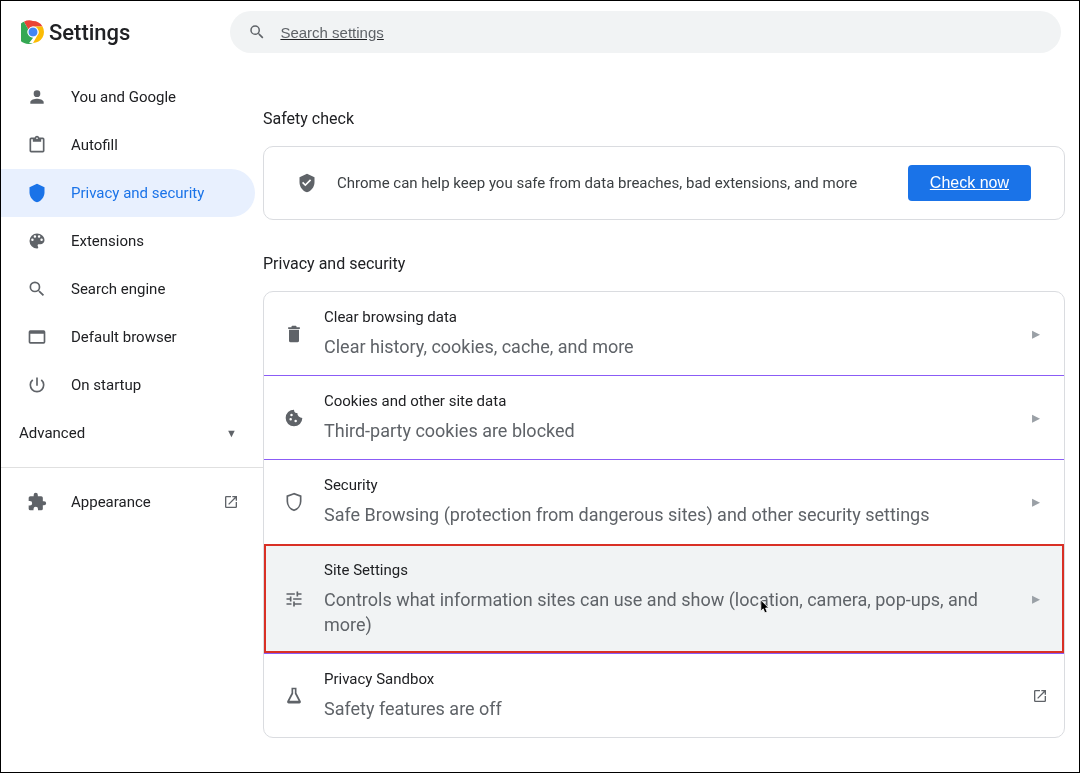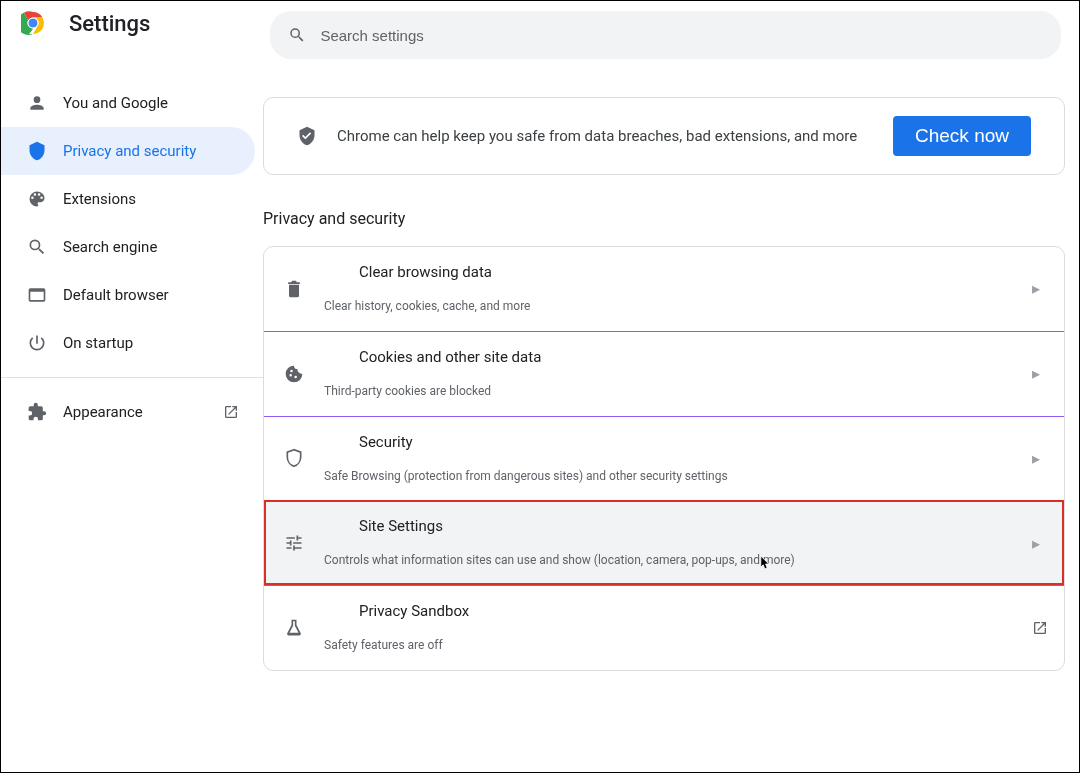--- a/index.html
+++ b/index.html
@@ -7,67 +7,67 @@
       font-family: Roboto, "Segoe UI", Arial, sans-serif;
       background: #fff;
       width: 1080px;
       height: 773px;
       border: 1px solid #000;
       overflow: hidden;
       color: #202124;
     }
     .header {
       display: flex;
-      align-items: flex-start;
+      align-items: center;
       padding: 10px 16px;
-      gap: 20px;
     }
     .logo {
       width: 24px; height: 24px;
       position: relative;
       margin-left: 4px;
     }
     .title {
       font-size: 22px;
       font-weight: 500;
       color: #202124;
       margin-left: 4px;
     }
     .search-bar {
       flex: 1;
       margin-left: 100px;
       margin-right: 2px;
-      height: 48px;
+      height: 42px;
       background: #f1f3f4;
       border-radius: 21px;
       display: flex;
       align-items: center;
       padding: 0 18px;
       gap: 14px;
+      text-decoration: underline;
     }
     .search-bar input {
       border: none;
       background: transparent;
       outline: none;
       font-size: 15px;
       flex: 1;
       color: #202124;
     }
     .search-bar input::placeholder { color: #5f6368; }
     .layout { display: flex; }
     .sidebar {
       width: 262px;
       padding-top: 10px;
     }
     .nav-item {
       display: flex;
       align-items: center;
       height: 48px;
       padding-left: 26px;
-      gap: 16px;
+      gap: 24px;
       font-size: 15px;
       color: #202124;
       border-radius: 0 24px 24px 0;
       margin-right: 8px;
       cursor: pointer;
     }
     .nav-item .ic { width: 20px; height: 20px; color: #5f6368; display:flex; align-items:center; justify-content:center; }
     .nav-item.active {
       background: #e8f0fe;
       color: #1a73e8;
@@ -105,43 +105,44 @@
       margin-bottom: 34px;
     }
     .safety-card .ic-shield { width: 20px; height: 20px; color: #5f6368; flex-shrink:0; }
     .safety-desc { flex: 1; font-size: 15px; color: #3c4043; line-height: 1.5; }
     .btn {
       background: #1a73e8;
       color: #fff;
       border: none;
       border-radius: 4px;
       padding: 9px 22px;
-      font-size: 19px;
+      font-size: 16px;
       font-weight: 500;
       cursor: pointer;
+      text-decoration: underline;
     }
     .card-list {
       border: 1px solid #dadce0;
       border-radius: 10px;
       overflow: hidden;
     }
     .row {
       display: flex;
       align-items: center;
       padding: 16px 20px;
       gap: 20px;
       border-top: 1px solid #8b5cf6;
       cursor: pointer;
       position: relative;
     }
     .row:first-child { border-top: none; }
     .row .ic { width: 20px; height: 20px; color: #5f6368; flex-shrink:0; display:flex;align-items:center;justify-content:center; }
     .row-text { flex: 1; }
-    .row-title { font-size: 15px; color: #202124; margin-left: 35px; }
-    .row-desc { font-size: 12px; color: #5f6368; margin-top: 17px; line-height: 1.4; }
+    .row-title { font-size: 15px; color: #202124; }
+    .row-desc { font-size: 18px; color: #5f6368; margin-top: 8px; line-height: 1.4; }
     .row-arrow { width: 12px; color: #9aa0a6; flex-shrink:0; }
     .row.highlighted {
       background: #f1f3f4;
       outline: 2px solid #d93025;
       outline-offset: -2px;
       z-index: 2;
     }
     .cursor-pointer {
       position: absolute;
       left: 492px;
@@ -180,20 +181,28 @@
 <div class="layout">
   <div class="sidebar">
     <div class="nav-item">
       <span class="ic">
           <svg width="20" height="20" viewBox="0 0 24 24" fill="currentColor">
             <path d="M12 12a4 4 0 1 0-4-4 4 4 0 0 0 4 4zm0 2c-2.67 0-8 1.34-8 4v2h16v-2c0-2.66-5.33-4-8-4z"></path>
           </svg>
         </span>
       <span>You and Google</span>
     </div>
+    <div class="nav-item">
+      <span class="ic">
+          <svg width="20" height="20" viewBox="0 0 24 24" fill="currentColor">
+            <path d="M19 3h-4.18A3 3 0 0 0 12 1a3 3 0 0 0-2.82 2H5a2 2 0 0 0-2 2v14a2 2 0 0 0 2 2h14a2 2 0 0 0 2-2V5a2 2 0 0 0-2-2zm-7 0a1 1 0 1 1-1 1 1 1 0 0 1 1-1zm7 16H5V5h2v3h10V5h2z"></path>
+          </svg>
+        </span>
+      <span>Autofill</span>
+    </div>
     <div class="nav-item active">
       <span class="ic">
           <svg width="20" height="20" viewBox="0 0 24 24" fill="currentColor">
             <path d="M12 1 3 5v6c0 5.55 3.84 10.74 9 12 5.16-1.26 9-6.45 9-12V5z"></path>
           </svg>
         </span>
       <span>Privacy and security</span>
     </div>
     <div class="nav-item">
       <span class="ic">
@@ -221,20 +230,24 @@
     </div>
     <div class="nav-item">
       <span class="ic">
           <svg width="20" height="20" viewBox="0 0 24 24" fill="currentColor">
             <path d="M13 3h-2v10h2zm4.83 2.17-1.42 1.42A7 7 0 1 1 7.59 6.59L6.17 5.17A9 9 0 1 0 17.83 5.17z"></path>
           </svg>
         </span>
       <span>On startup</span>
     </div>
 
+    <div class="advanced">
+      <span>Advanced</span>
+      <span class="arrow-caret">▼</span>
+    </div>
 
     <div class="divider"></div>
 
     <div class="ext-row">
       <div class="nav-item" style="flex:1;margin-right:0;">
         <span class="ic">
             <svg width="20" height="20" viewBox="0 0 24 24" fill="currentColor">
               <path d="M20.5 11H19V7a2 2 0 0 0-2-2h-4V3.5a2.5 2.5 0 0 0-5 0V5H4a2 2 0 0 0-2 2v3.8h1.5a2.7 2.7 0 0 1 0 5.4H2V20a2 2 0 0 0 2 2h3.8v-1.5a2.7 2.7 0 0 1 5.4 0V22H17a2 2 0 0 0 2-2v-4h1.5a2.5 2.5 0 0 0 0-5z"></path>
             </svg>
           </span>
@@ -242,20 +255,21 @@
       </div>
       <span>
           <svg width="16" height="16" viewBox="0 0 24 24" fill="#5f6368">
             <path d="M19 19H5V5h7V3H5a2 2 0 0 0-2 2v14a2 2 0 0 0 2 2h14a2 2 0 0 0 2-2v-7h-2zM14 3v2h3.59l-9.83 9.83 1.41 1.41L19 6.41V10h2V3z"></path>
           </svg>
         </span>
     </div>
   </div>
 
   <div class="content">
+    <div class="section-title">Safety check</div>
     <div class="safety-card">
       <span class="ic-shield">
           <svg width="20" height="20" viewBox="0 0 24 24" fill="#5f6368">
             <path d="M12 1 3 5v6c0 5.55 3.84 10.74 9 12 5.16-1.26 9-6.45 9-12V5zm-2 15-4-4 1.41-1.41L10 13.17l5.59-5.58L17 9z"></path>
           </svg>
         </span>
       <div class="safety-desc">Chrome can help keep you safe from data breaches, bad extensions, and more</div>
       <button class="btn">Check now</button>
     </div>
 

